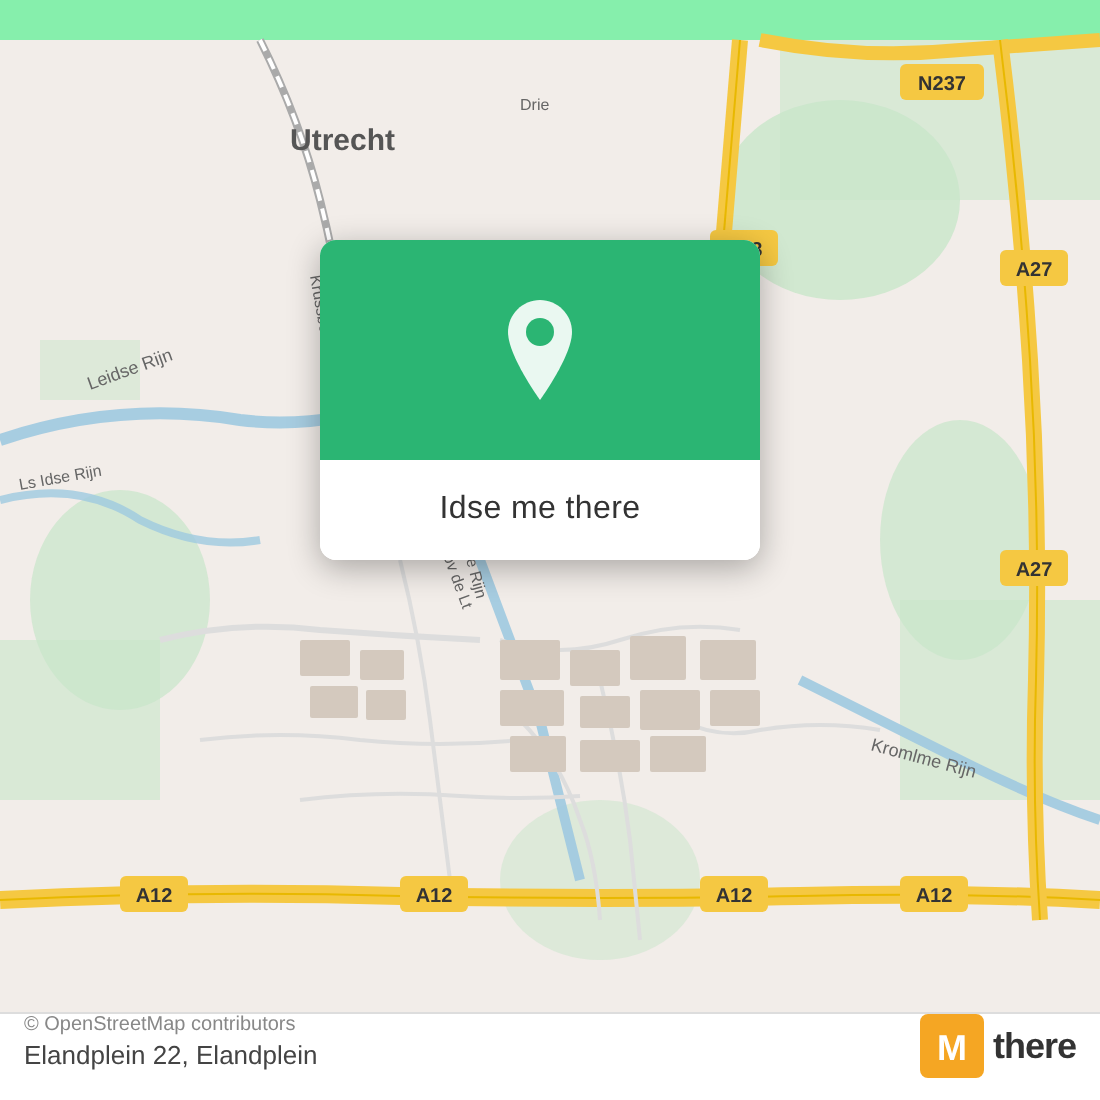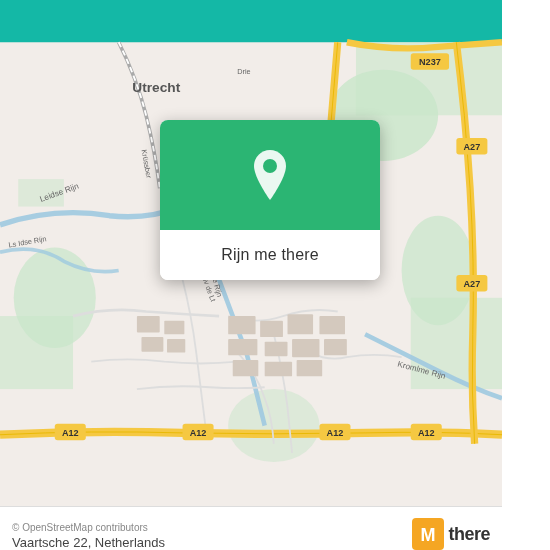--- a/index.html
+++ b/index.html
@@ -6,25 +6,25 @@
 
     body {
       width: 550px;
       height: 550px;
       overflow: hidden;
       font-family: Arial, sans-serif;
       position: relative;
     }
 
     #map-container {
-      width: 502px;
+      width: 550px;
       height: 550px;
       position: relative;
       overflow: hidden;
-      background-color: #14b8a6;
+      background-color: #86efac;
     }
 
     
     #map-svg {
       position: absolute;
       top: 0; left: 0;
       width: 100%; height: 100%;
     }
 
     
@@ -76,21 +76,21 @@
     
     #bottom-bar {
       position: absolute;
       bottom: 0;
       left: 0;
       width: 100%;
       height: 44px;
       background: white;
       border-top: 1px solid #ddd;
       display: flex;
-      align-items: flex-end;
+      align-items: flex-start;
       justify-content: space-between;
       padding: 0 12px;
       z-index: 200;
     }
 
     #copyright-text {
       font-size: 11px;
       color: #666;
     }
 
@@ -216,28 +216,28 @@
 
   <div id="popup-card">
     <div id="popup-green-area">
 
       <svg id="location-pin" viewBox="0 0 44 54" xmlns="http://www.w3.org/2000/svg" width="44" height="54">
         <path d="M22 2C13.2 2 6 9.2 6 18C6 30 22 52 22 52C22 52 38 30 38 18C38 9.2 30.8 2 22 2Z" fill="white" opacity="0.9"></path>
         <circle cx="22" cy="18" r="7" fill="#2bb573"></circle>
       </svg>
     </div>
     <div id="popup-button-area">
-      <button id="take-me-there-btn">Rijn me there</button>
+      <button id="take-me-there-btn">Idse me there</button>
     </div>
   </div>
 
   <div id="bottom-bar">
     <div style="display:flex; flex-direction:column; gap:2px;">
       <span id="copyright-text" style="font-size:10px; color:#888;">© OpenStreetMap contributors</span>
-      <span id="address-text" style="font-size:13px; color:#444; font-weight:500;">Vaartsche 22, Netherlands</span>
+      <span id="address-text" style="font-size:13px; color:#444; font-weight:500;">Elandplein 22, Elandplein</span>
     </div>
     <div id="moovit-logo">
 
       <svg width="32" height="32" viewBox="0 0 32 32" xmlns="http://www.w3.org/2000/svg">
         <rect width="32" height="32" rx="4" fill="#f5a623"></rect>
         <text x="16" y="23" font-size="18" font-weight="bold" fill="white" text-anchor="middle" font-family="Arial">M</text>
       </svg>
       <span id="moovit-text" style="font-size:18px; font-weight:bold; color:#333; letter-spacing:-0.5px;">there</span>
     </div>
   </div>

